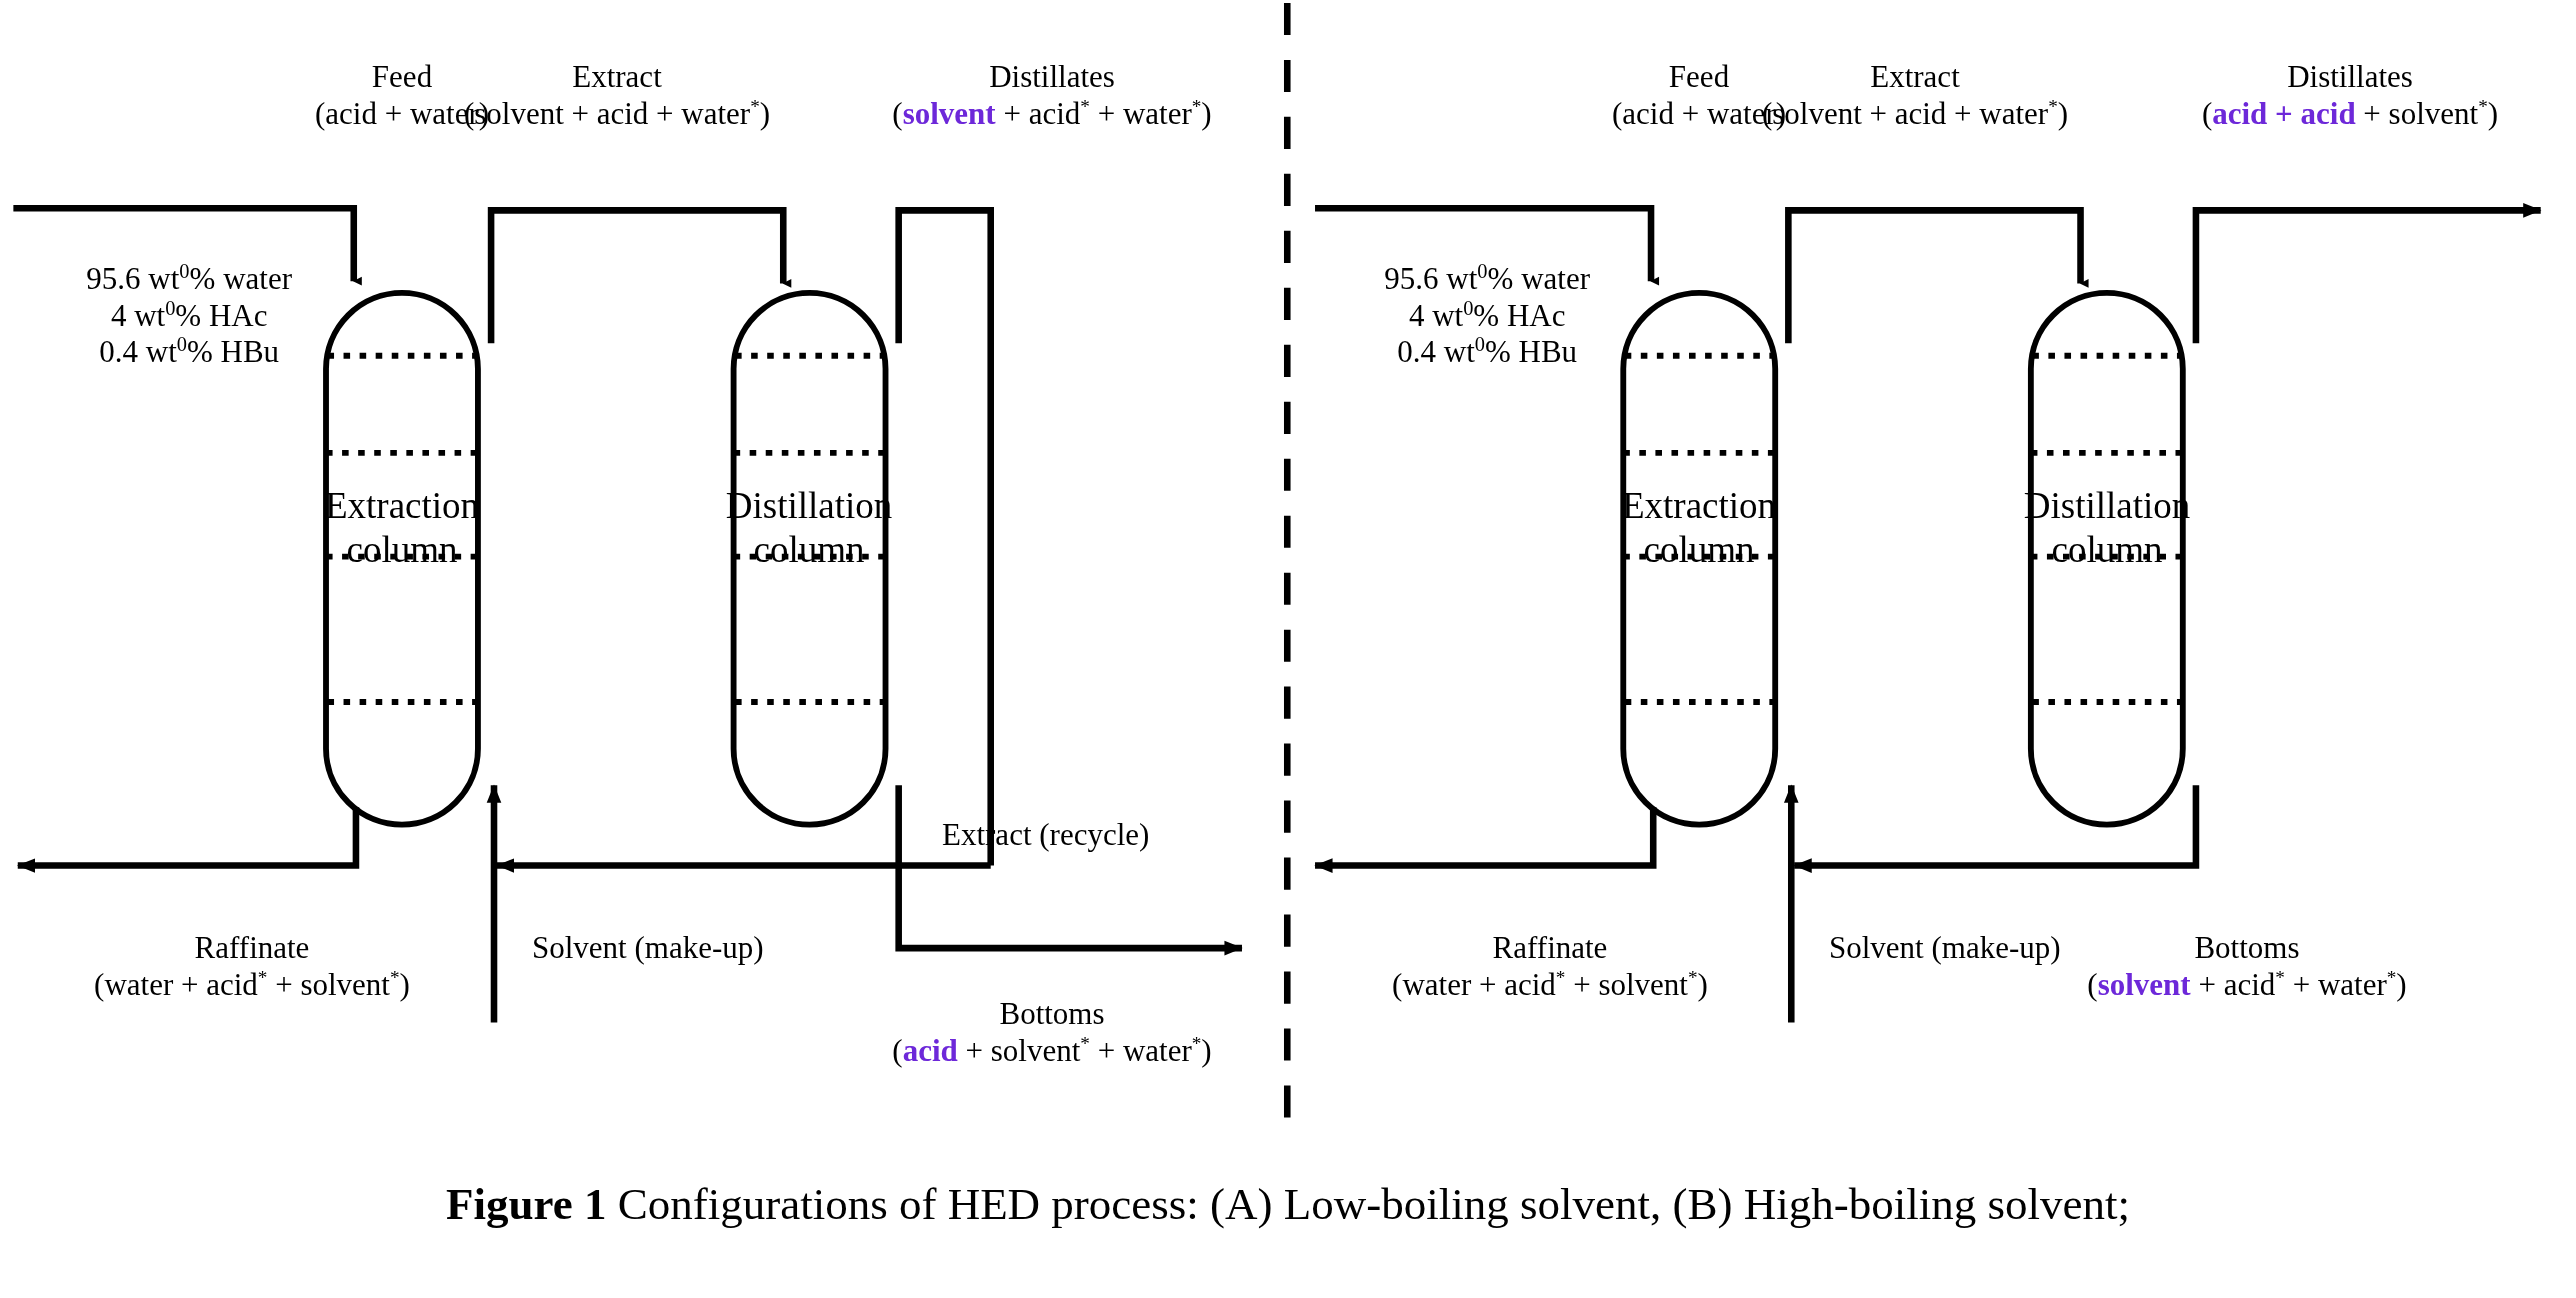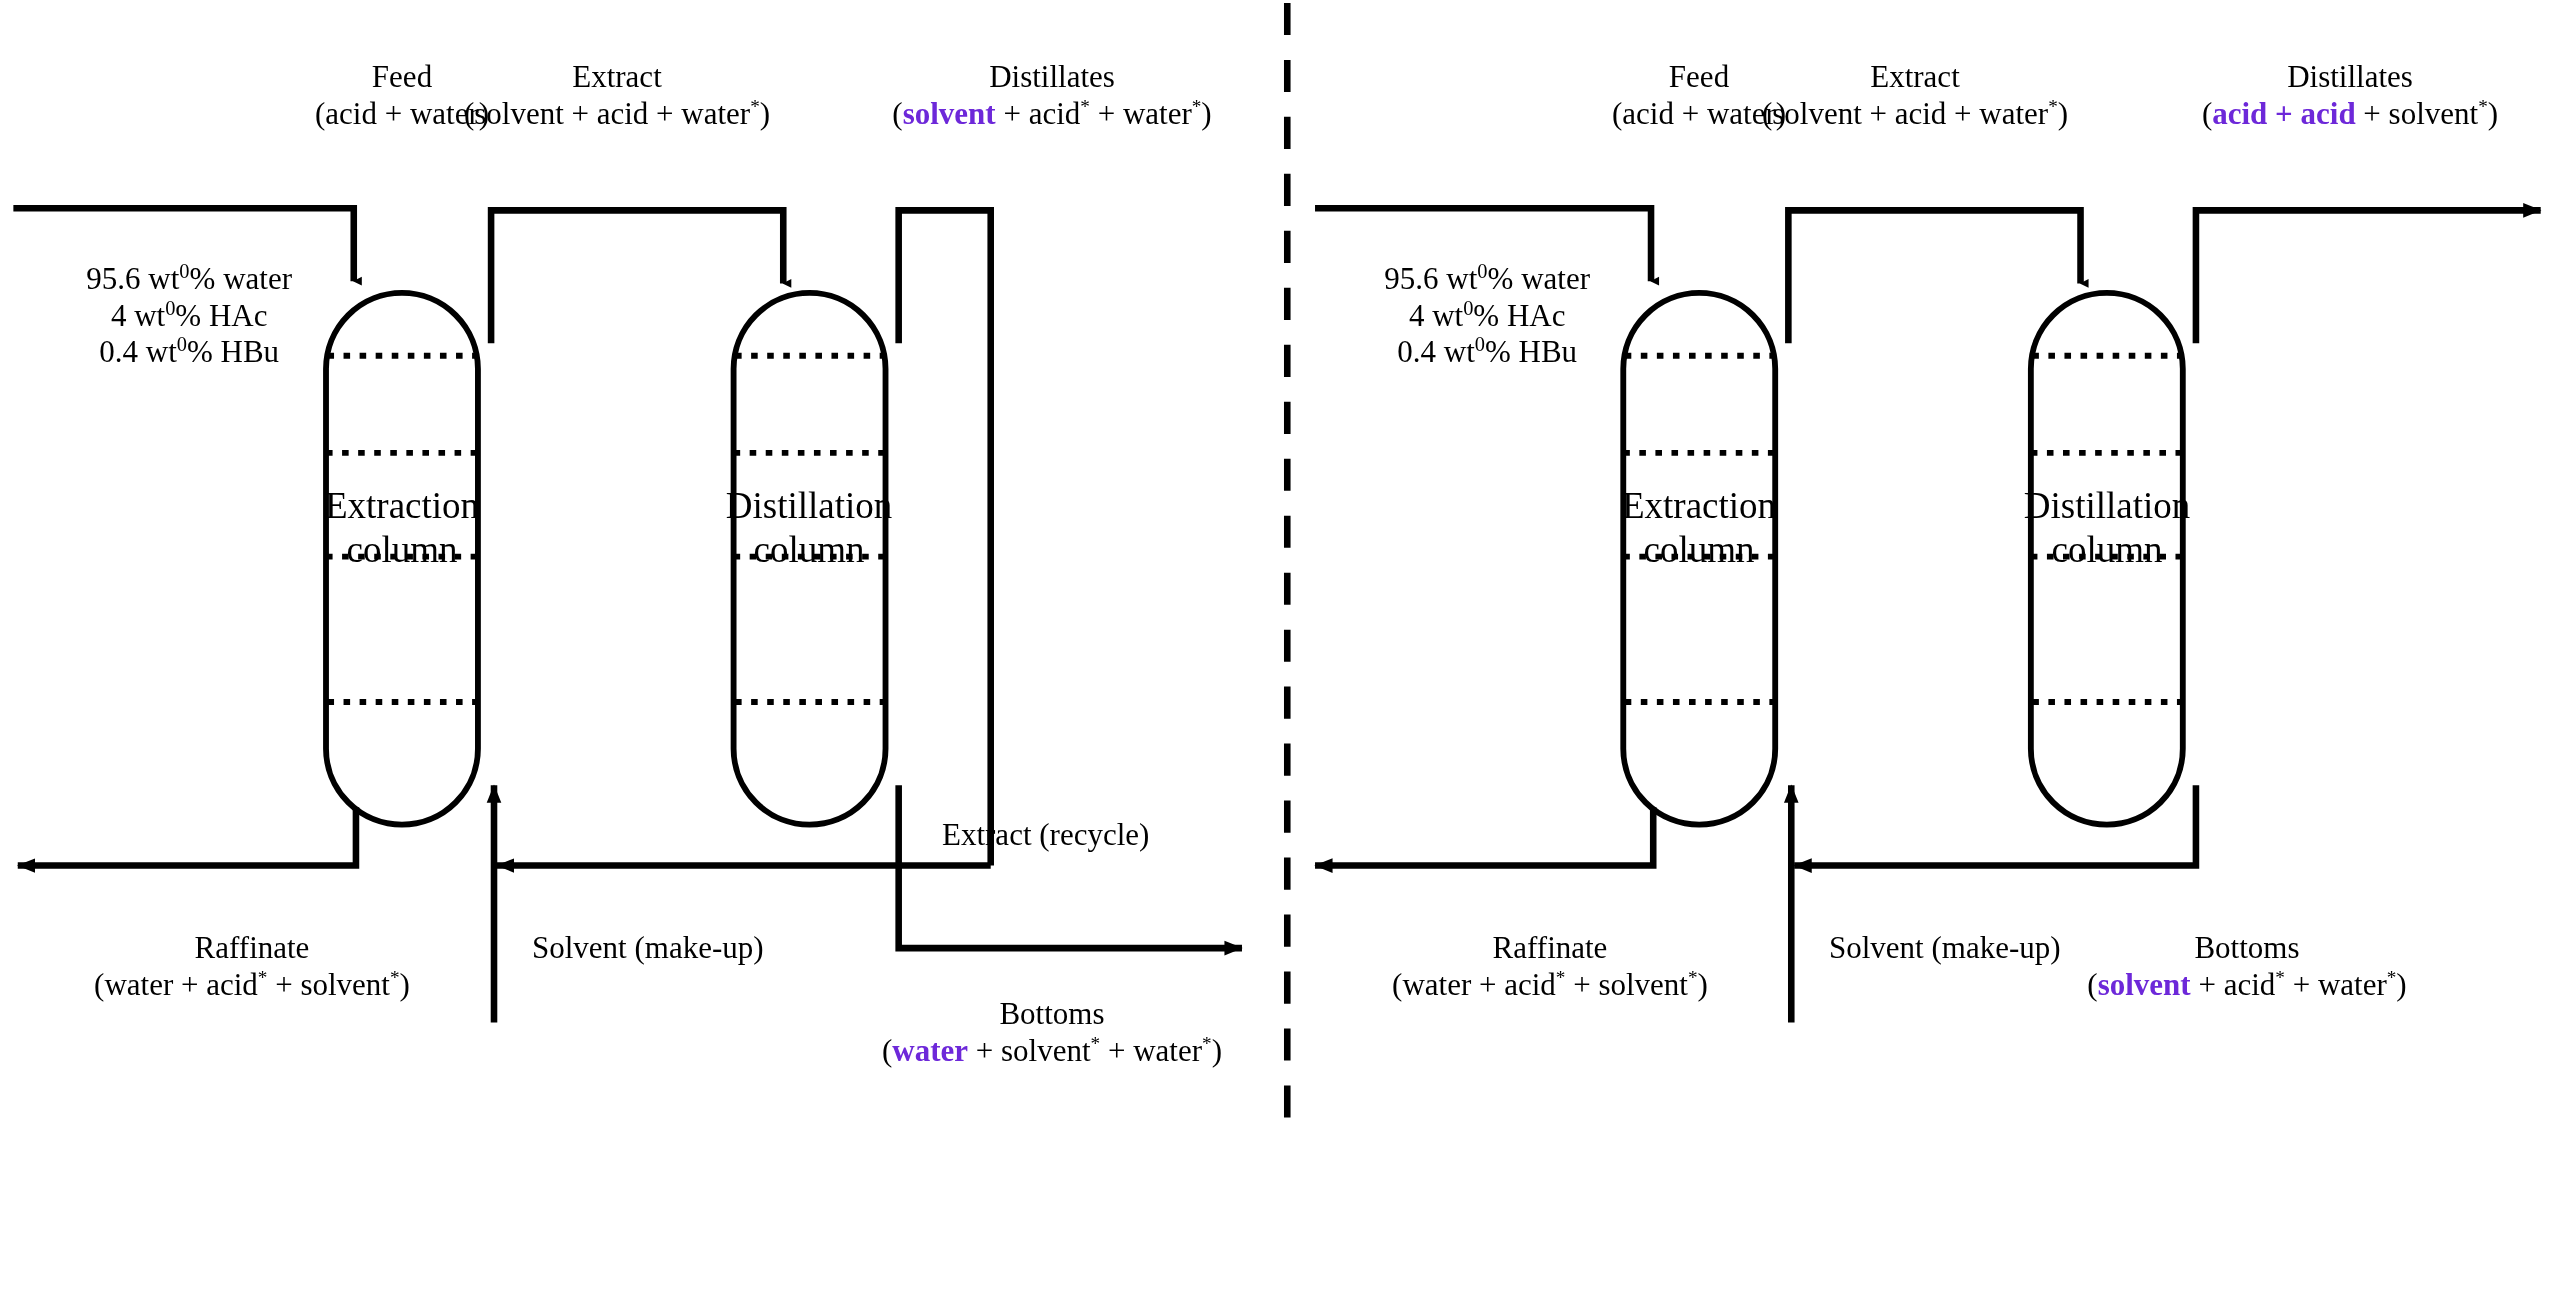--- a/index.html
+++ b/index.html
@@ -223,21 +223,21 @@
     <span>Raffinate</span>
     <span class="l2"><span>(water + acid</span><sup>*</sup><span> + solvent</span><sup>*</sup><span>)</span></span>
   </div>
 
   <div class="lbl" style="left:532px; top:906px;">Solvent (make-up)</div>
 
   <div class="lbl" style="left:942px; top:793px;">Extract (recycle)</div>
 
   <div class="lbl center" style="left:1052px; top:972px;">
     <span>Bottoms</span>
-    <span class="l2"><span>(</span><span class="red">water</span><span> + solvent</span><sup>*</sup><span> + water</span><sup>*</sup><span>)</span></span>
+    <span class="l2"><span>(</span><span class="red">acid</span><span> + solvent</span><sup>*</sup><span> + water</span><sup>*</sup><span>)</span></span>
   </div>
 
   <div class="lbl center" style="left:1699px; top:35px;">
     <span>Feed</span>
     <span class="l2">(acid + water)</span>
   </div>
 
   <div class="lbl right" style="left:1590px; top:237px;">
     <span><span>95.6</span>&nbsp;<span>wt</span><span class="supzero">0</span><span>% water</span></span>
     <span class="l2"><span>4</span>&nbsp;<span>wt</span><span class="supzero">0</span><span>% HAc</span></span>
@@ -269,15 +269,18 @@
     <span class="l2"><span>(water + acid</span><sup>*</sup><span> + solvent</span><sup>*</sup><span>)</span></span>
   </div>
 
   <div class="lbl" style="left:1829px; top:906px;">Solvent (make-up)</div>
 
   <div class="lbl center" style="left:2247px; top:906px;">
     <span>Bottoms</span>
     <span class="l2"><span>(</span><span class="red">solvent</span><span> + acid</span><sup>*</sup><span> + water</span><sup>*</sup><span>)</span></span>
   </div>
 
+  <div class="caption">
+    <b>Figure 1</b><span> Configurations of HED process: (A) Low-boiling solvent, (B) High-boiling solvent;</span>
+  </div>
 
 </div>
 
 
 </body></html>

